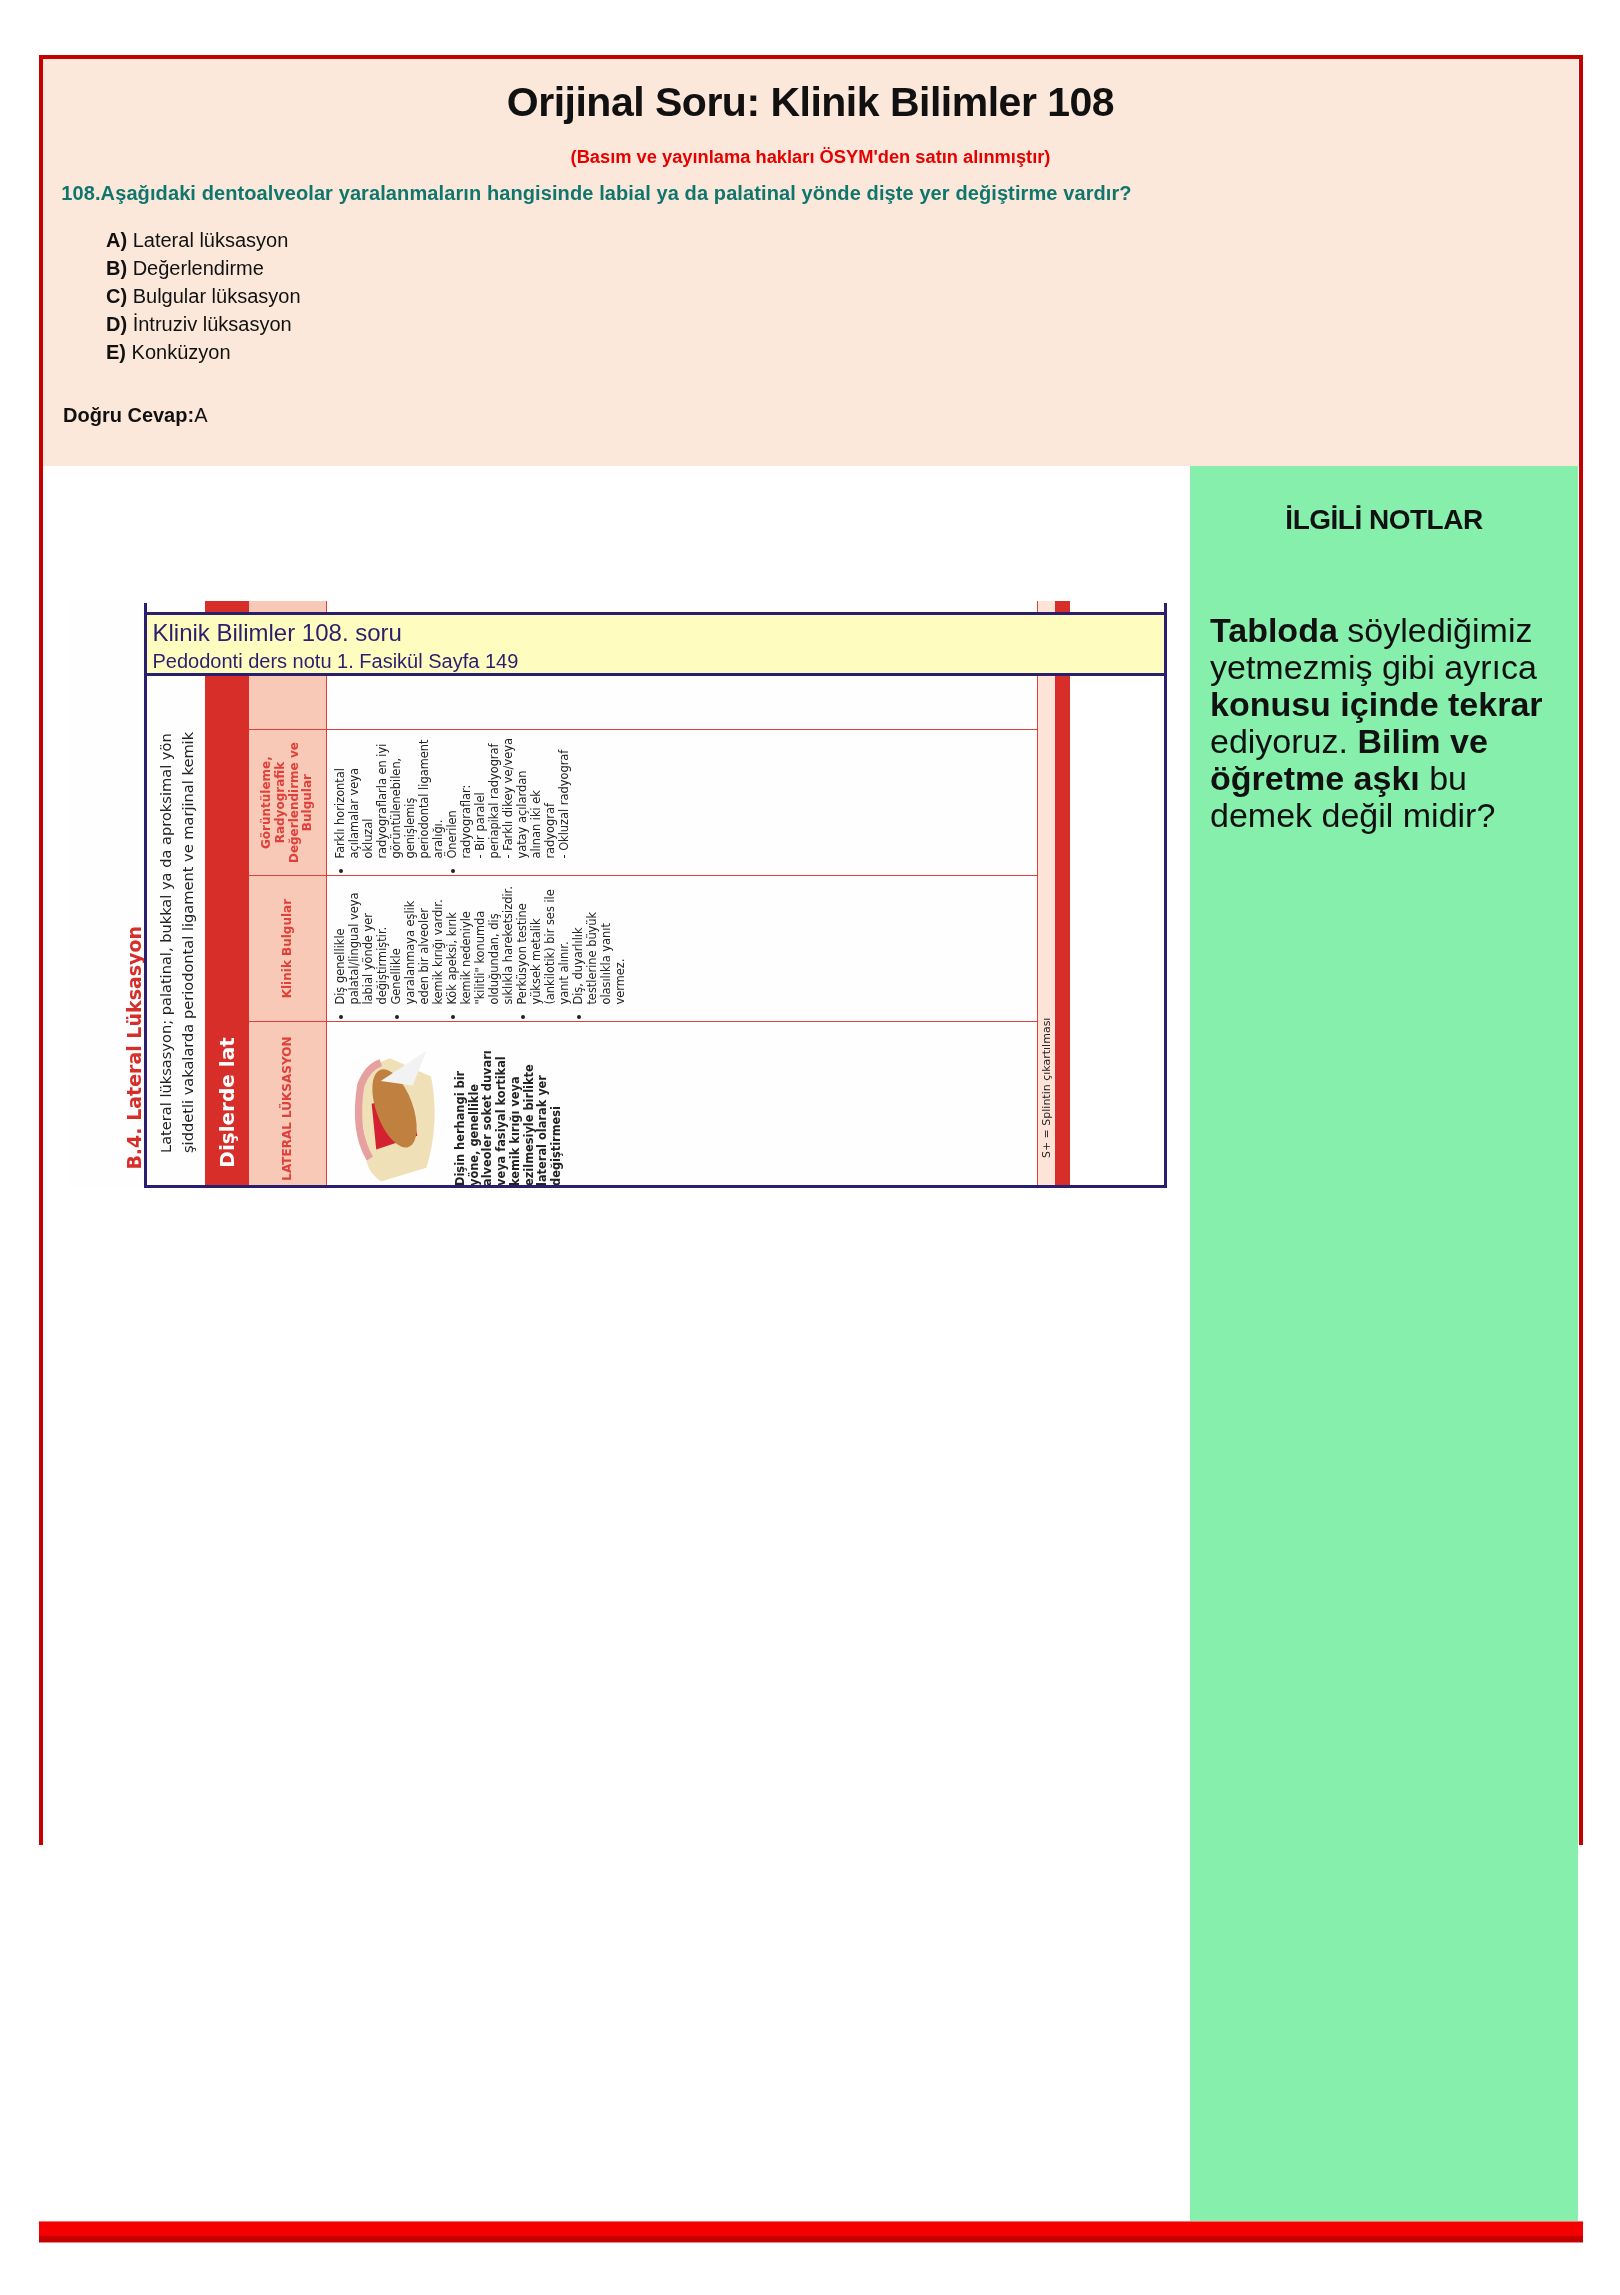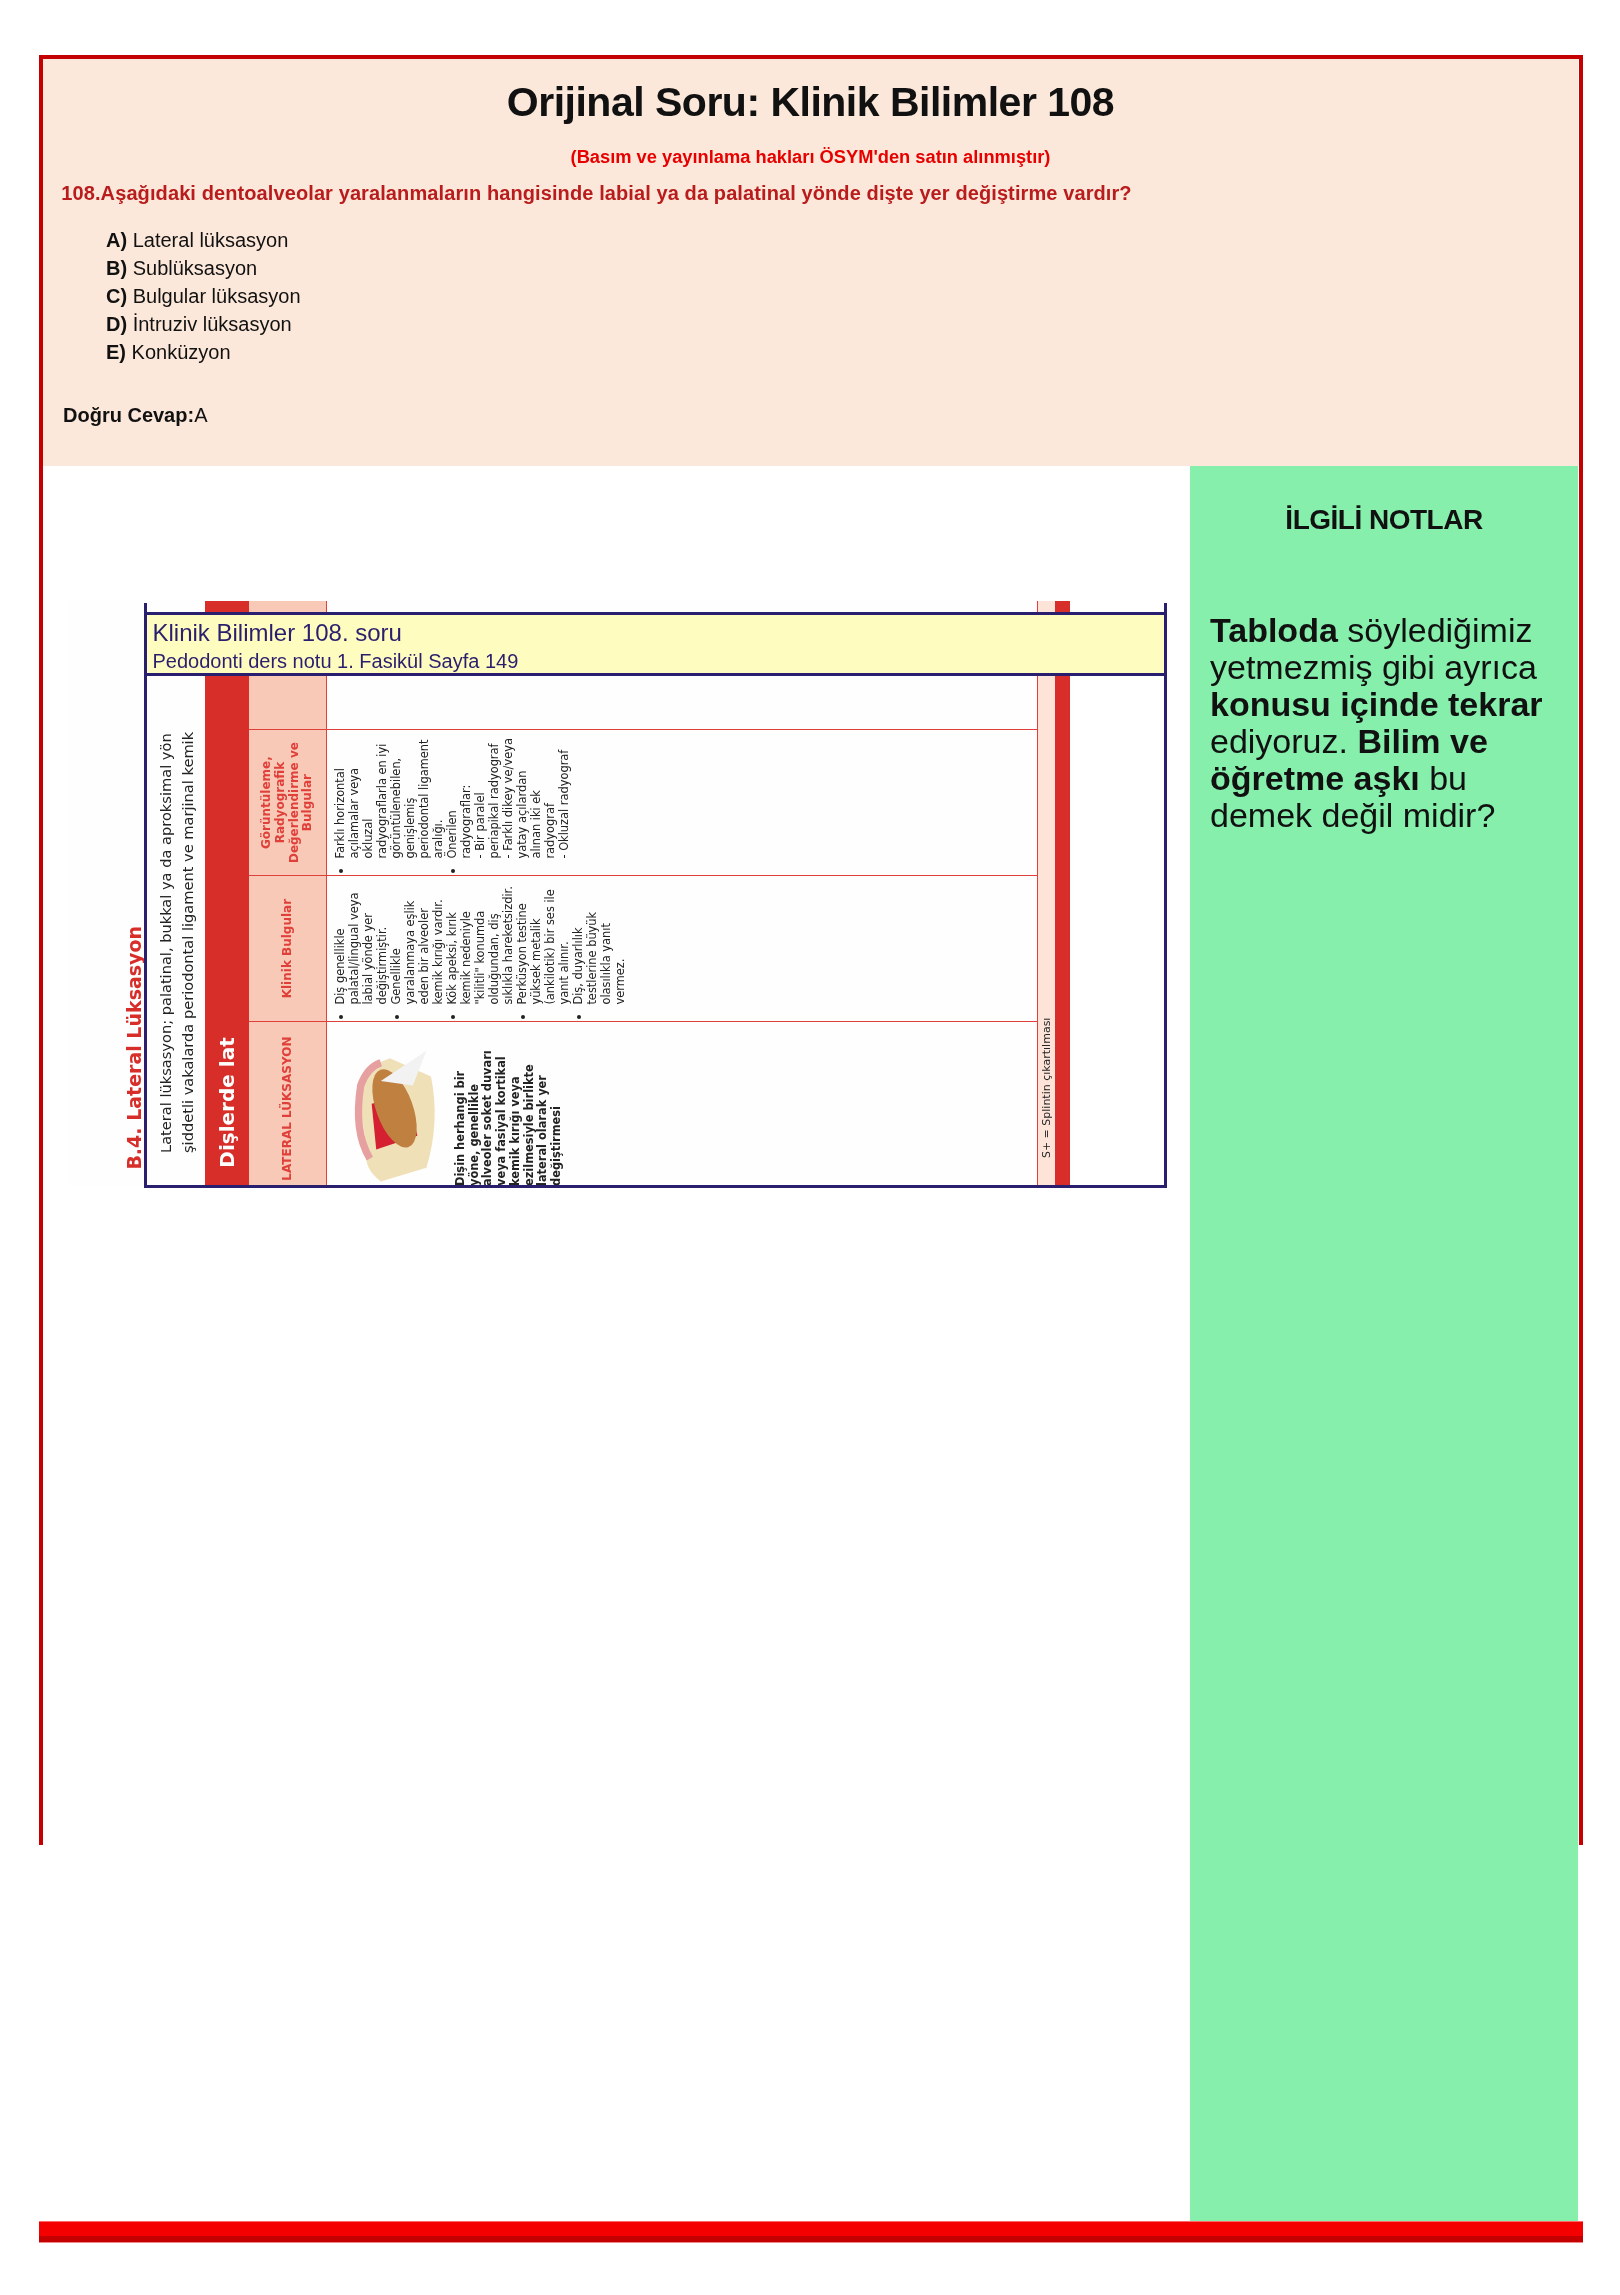--- a/index.html
+++ b/index.html
@@ -1,21 +1,21 @@
 <!DOCTYPE html>
 <html style="font-size:14.6px"><head>
 <meta charset="utf-8">
 <style>
   html, body { margin:0; padding:0; background:#ffffff; }
   body { width:1621px; height:2295px; position:relative; font-family:"Liberation Sans", sans-serif; color:#111; overflow:hidden; }
   .frame { position:absolute; left:39px; top:55px; width:1544px; height:1790px; box-sizing:border-box; border:4.6px solid #c40000; border-bottom:none; background:#fff; }
   .top { position:absolute; left:0; top:0; width:1535px; height:407px; background:#fce8da; }
   .title { position:absolute; left:0; width:100%; top:20px; text-align:center; font-size:41px; font-weight:bold; letter-spacing:-0.5px; color:#111; }
   .subtitle { position:absolute; left:0; width:100%; top:87px; text-align:center; font-size:18.3px; font-weight:bold; color:#e60000; }
-  .question { position:absolute; left:18.3px; top:123px; font-size:20px; font-weight:bold; color:#b91c1c; letter-spacing:0.1px; }
+  .question { position:absolute; left:18.3px; top:123px; font-size:20px; font-weight:bold; color:#0f766e; letter-spacing:0.1px; }
   .options { position:absolute; left:63px; top:167px; font-size:20px; line-height:28px; }
   .opt-letter { font-weight:bold; }
   .answer { position:absolute; left:20px; top:345px; font-size:20px; }
   .answer b { font-weight:bold; }
   .left-col { position:absolute; left:0; top:407px; width:1151px; height:1761px; background:#fff; }
   .refs-title { position:absolute; left:0; width:1151px; top:27.4px; text-align:center; font-size:25.6px; font-weight:bold; letter-spacing:-0.9px; }
   .right-col { position:absolute; left:1147px; top:407px; width:388px; height:1761px; background:#86efac; }
   .notes-title { position:absolute; left:0; width:100%; top:38px; text-align:center; font-size:28px; font-weight:bold; letter-spacing:-0.5px; }
   .notes-text { position:absolute; left:20px; top:146px; width:347px; font-size:34px; line-height:37px; color:#111; }
   .notes-text b { font-weight:bold; }
@@ -47,21 +47,21 @@
 </head>
 <body>
 
 <div class="frame">
   <div class="top">
     <div class="title">Orijinal Soru: Klinik Bilimler 108</div>
     <div class="subtitle">(Basım ve yayınlama hakları ÖSYM'den satın alınmıştır)</div>
     <div class="question">108.Aşağıdaki dentoalveolar yaralanmaların hangisinde labial ya da palatinal yönde dişte yer değiştirme vardır?</div>
     <div class="options">
       <div><span class="opt-letter">A)</span> <span>Lateral lüksasyon</span></div>
-      <div><span class="opt-letter">B)</span> <span>Sublüksasyon</span></div>
+      <div><span class="opt-letter">B)</span> <span>Değerlendirme</span></div>
       <div><span class="opt-letter">C)</span> <span>Bulgular lüksasyon</span></div>
       <div><span class="opt-letter">D)</span> <span>İntruziv lüksasyon</span></div>
       <div><span class="opt-letter">E)</span> <span>Konküzyon</span></div>
     </div>
     <div class="answer"><b>Doğru Cevap:</b><span>A</span></div>
   </div>
 
   <div class="left-col">
 
     <div class="ref-img">

